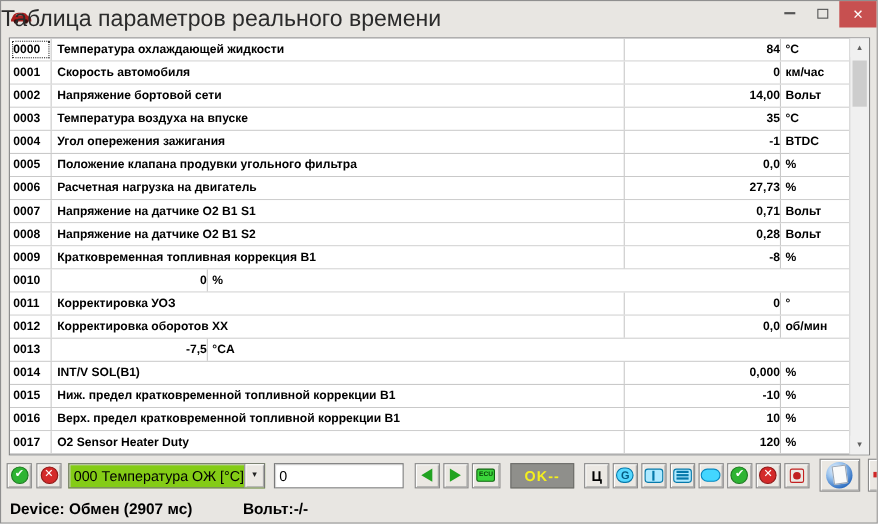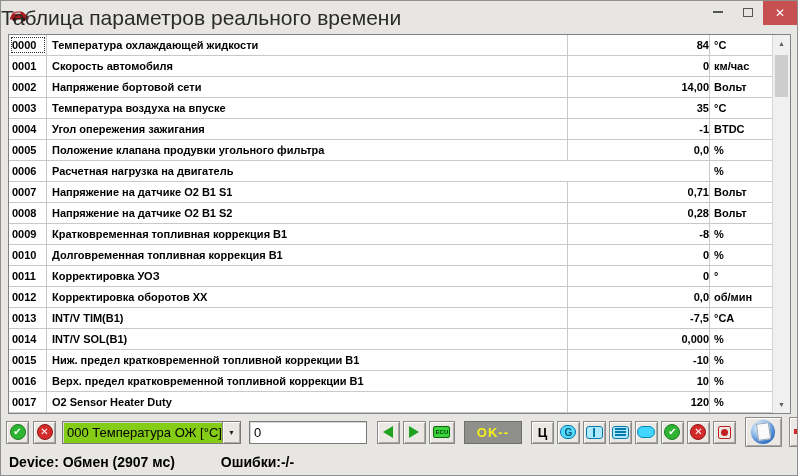--- a/index.html
+++ b/index.html
@@ -225,20 +225,21 @@
     </div>
         <div class="row">
       <div class="cell-id">0005</div>
       <div class="cell-name">Положение клапана продувки угольного фильтра</div>
       <div class="cell-value">0,0</div>
       <div class="cell-unit">%</div>
     </div>
         <div class="row">
       <div class="cell-id">0006</div>
       <div class="cell-name">Расчетная нагрузка на двигатель</div>
+      <div class="cell-value">27,73</div>
       <div class="cell-unit">%</div>
     </div>
         <div class="row">
       <div class="cell-id">0007</div>
       <div class="cell-name">Напряжение на датчике O2 B1 S1</div>
       <div class="cell-value">0,71</div>
       <div class="cell-unit">Вольт</div>
     </div>
         <div class="row">
       <div class="cell-id">0008</div>
@@ -247,39 +248,37 @@
       <div class="cell-unit">Вольт</div>
     </div>
         <div class="row">
       <div class="cell-id">0009</div>
       <div class="cell-name">Кратковременная топливная коррекция B1</div>
       <div class="cell-value">-8</div>
       <div class="cell-unit">%</div>
     </div>
         <div class="row">
       <div class="cell-id">0010</div>
-      <div class="cell-name">Долговременная топливная коррекция B1</div>
       <div class="cell-value">0</div>
       <div class="cell-unit">%</div>
     </div>
         <div class="row">
       <div class="cell-id">0011</div>
       <div class="cell-name">Корректировка УОЗ</div>
       <div class="cell-value">0</div>
       <div class="cell-unit">°</div>
     </div>
         <div class="row">
       <div class="cell-id">0012</div>
       <div class="cell-name">Корректировка оборотов ХХ</div>
       <div class="cell-value">0,0</div>
       <div class="cell-unit">об/мин</div>
     </div>
         <div class="row">
       <div class="cell-id">0013</div>
-      <div class="cell-name">INT/V TIM(B1)</div>
       <div class="cell-value">-7,5</div>
       <div class="cell-unit">°CA</div>
     </div>
         <div class="row">
       <div class="cell-id">0014</div>
       <div class="cell-name">INT/V SOL(B1)</div>
       <div class="cell-value">0,000</div>
       <div class="cell-unit">%</div>
     </div>
         <div class="row">
@@ -381,16 +380,16 @@
       <div class="btn3d big" style="margin-left:4px;">
         <span class="exit-icon">
           <span class="arrow-shaft"></span>
         </span>
       </div>
     </div>
   </div>
 
   <div class="statusbar">
     <span class="status-device">Device: Обмен (2907 мс)</span>
-    <span class="status-errors">Ошибки:-/-</span>
+    <span class="status-errors">Вольт:-/-</span>
   </div>
 
 </div>
 
 </body></html>

